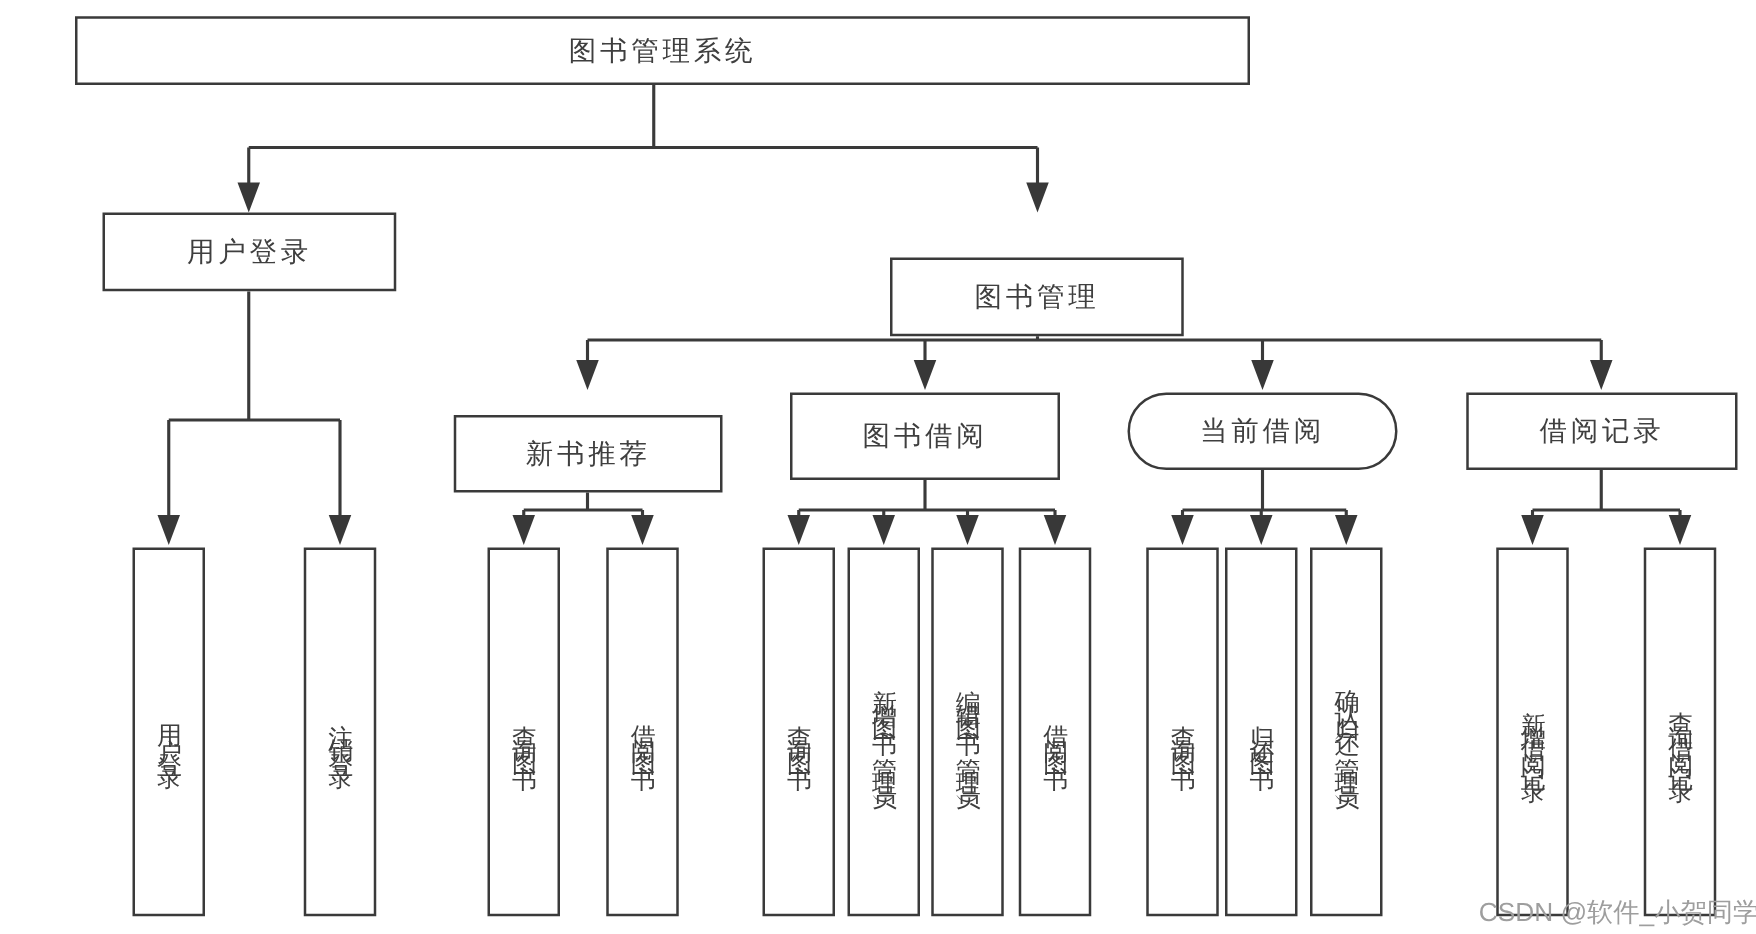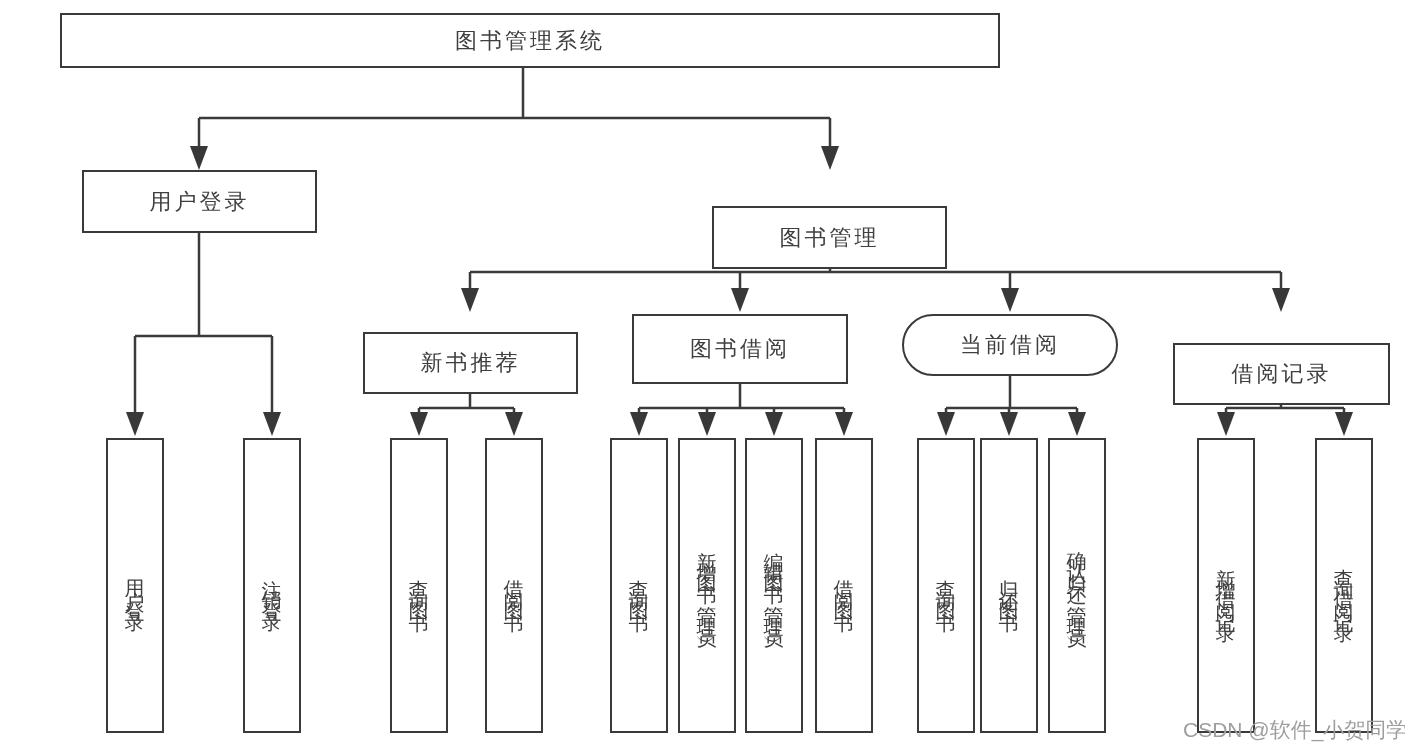--- a/index.html
+++ b/index.html
@@ -31,21 +31,21 @@
     letter-spacing: 3px;
     white-space: nowrap;
     color: #3f3f3f;
   }
   .root-box   { left: 16px;  top: 13px;  width: 940px; height: 55px; margin-left: 44px; }
   .lvl1-a     { left: 82px;  top: 170px; width: 235px;  height: 63px; }
   .lvl1-b     { left: 712px; top: 170px; width: 235px;  height: 63px; margin-top: 36px; }
   .lvl2-a     { left: 363px; top: 332px; width: 215px;  height: 62px; }
   .lvl2-b     { left: 632px; top: 314px; width: 216px;  height: 70px; }
   .lvl2-c     { left: 902px; top: 314px; width: 216px;  height: 62px; border-radius: 31px; }
-  .lvl2-d     { left: 1173px;top: 314px; width: 217px;  height: 62px; margin-top: 29px; }
+  .lvl2-d     { left: 1173px;top: 314px; width: 217px;  height: 62px; }
   .leaf { top: 438px; width: 58px; height: 295px; }
   .leaf .vlabel {
     writing-mode: vertical-rl;
     text-orientation: mixed;
     font-size: 20px;
     letter-spacing: 11px;
     line-height: 1;
     color: #3f3f3f;
   }
   .leaf-1  { left: 106px; }

